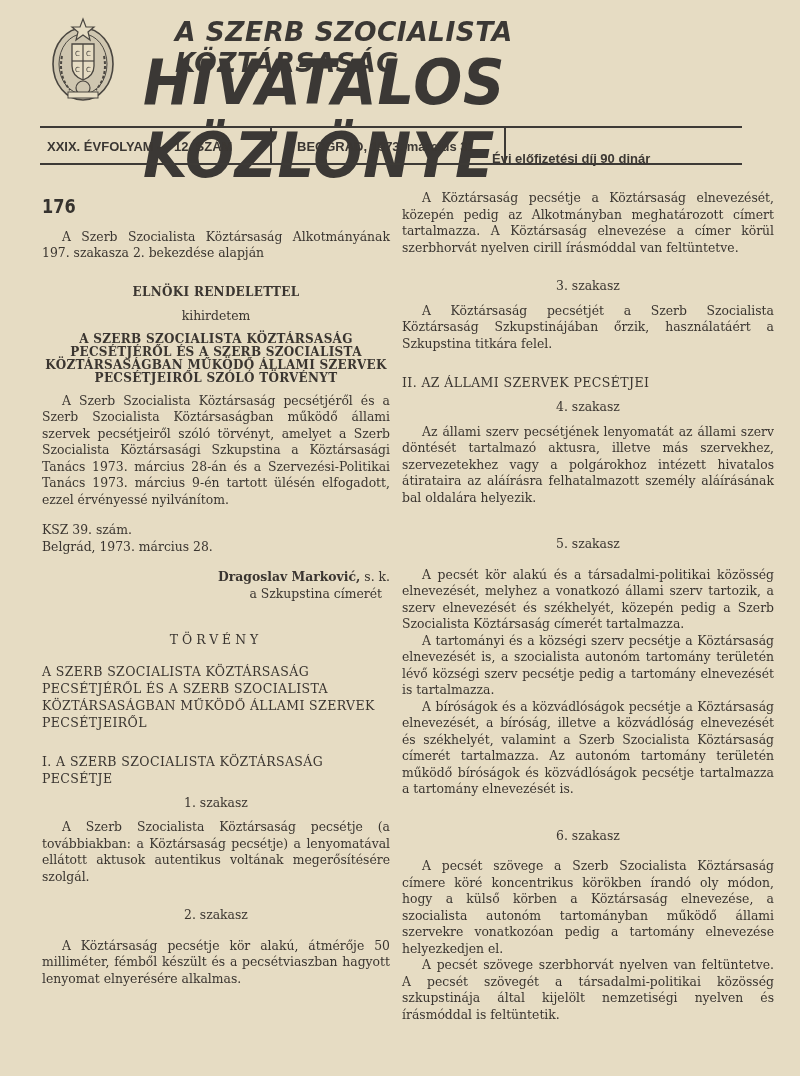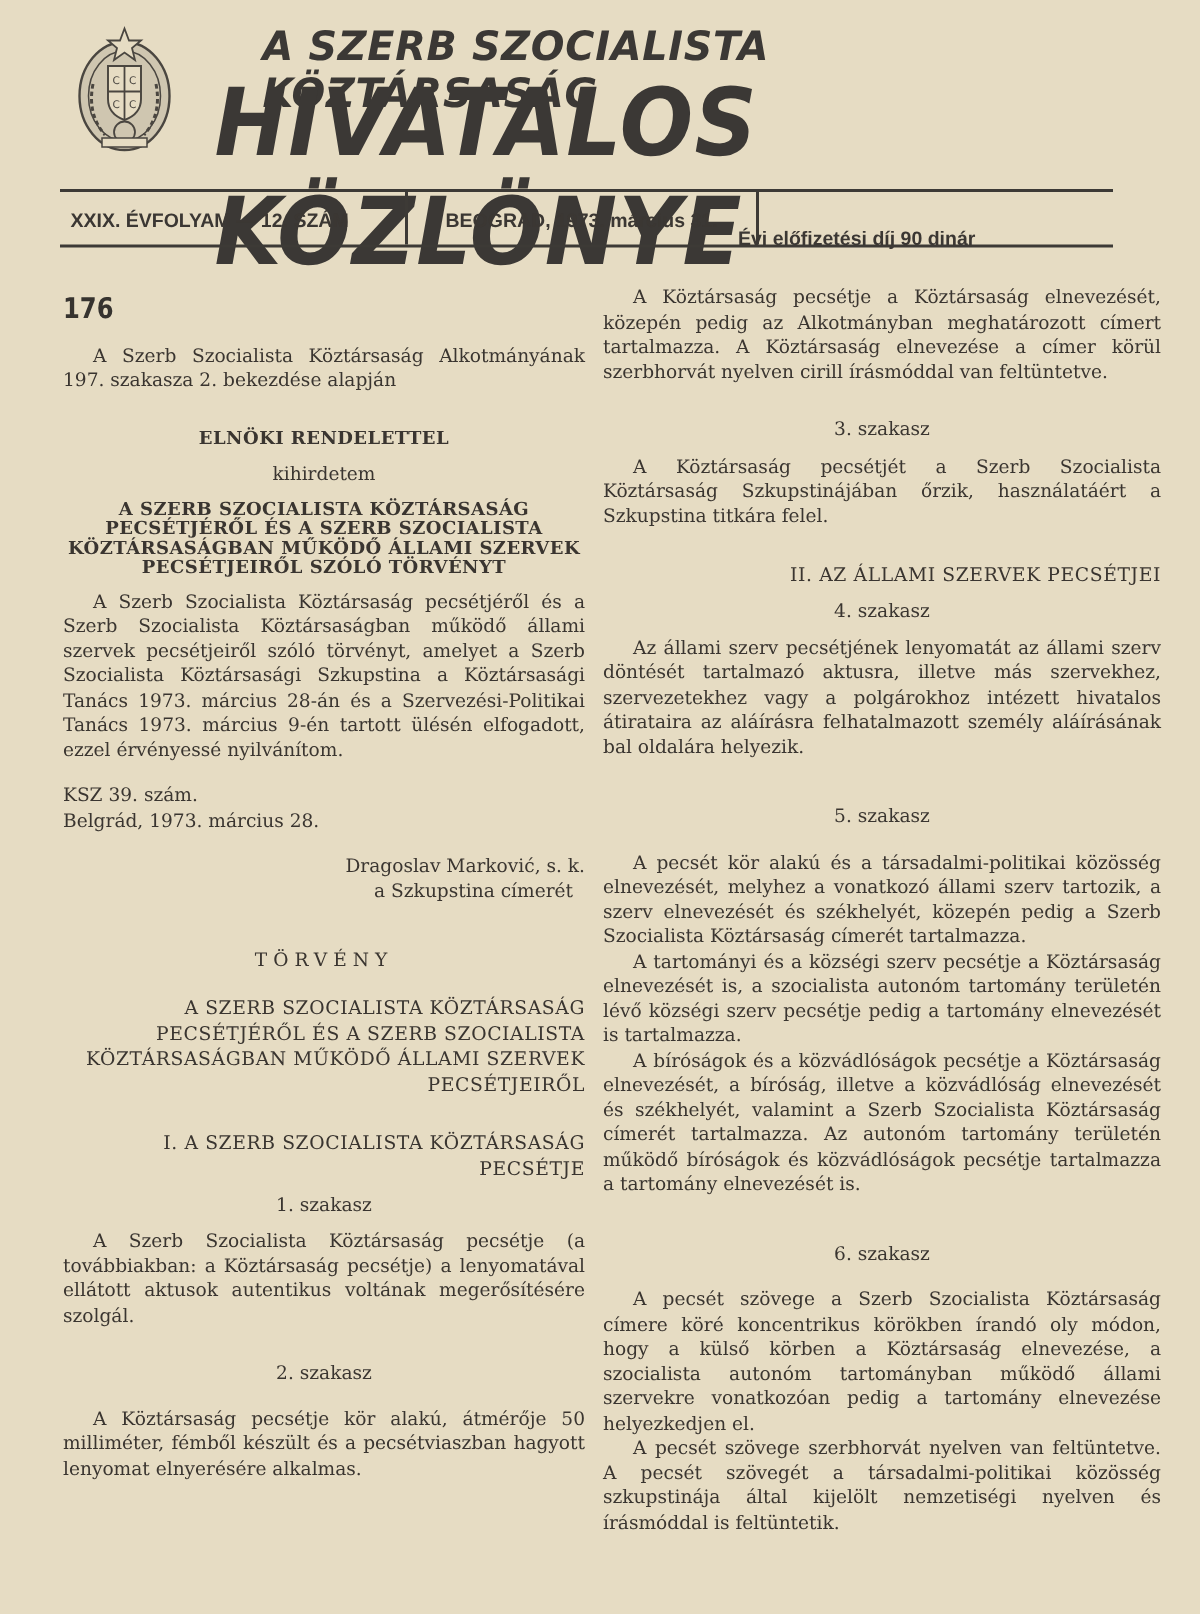--- a/index.html
+++ b/index.html
@@ -43,25 +43,25 @@
   .col-right { left: 402px; width: 372px; }
 
   .issue-num {
     font-family: "DejaVu Sans", "Liberation Sans", sans-serif;
     font-weight: bold; font-size: 19px; margin: 8px 0 14px 0;
     transform: scaleX(0.85); transform-origin: left; color: #36332f;
   }
   p { margin: 0; text-align: justify; text-indent: 20px; }
   .center { text-align: center; text-indent: 0; }
   .bold-caps { font-weight: bold; text-align: center; text-indent: 0; font-size: 12px; letter-spacing: 0.3px; }
-  .head-caps { text-align: right; text-indent: 0; font-size: 12.5px; letter-spacing: 0.4px; line-height: 17px; }
+  .head-caps { text-align: left; text-indent: 0; font-size: 12.5px; letter-spacing: 0.4px; line-height: 17px; }
   .spaced { letter-spacing: 4px; }
   .noindent { text-indent: 0; }
   .right { text-align: right; text-indent: 0; }
-  .sig-name { font-weight: normal; }
+  .sig-name { font-weight: bold; }
   .gap-s { height: 8px; }
   .gap-m { height: 14px; }
   .gap-l { height: 22px; }
   .gap-xl { height: 30px; }
 </style>
 </head>
 <body>
 
 <div class="page">
 

